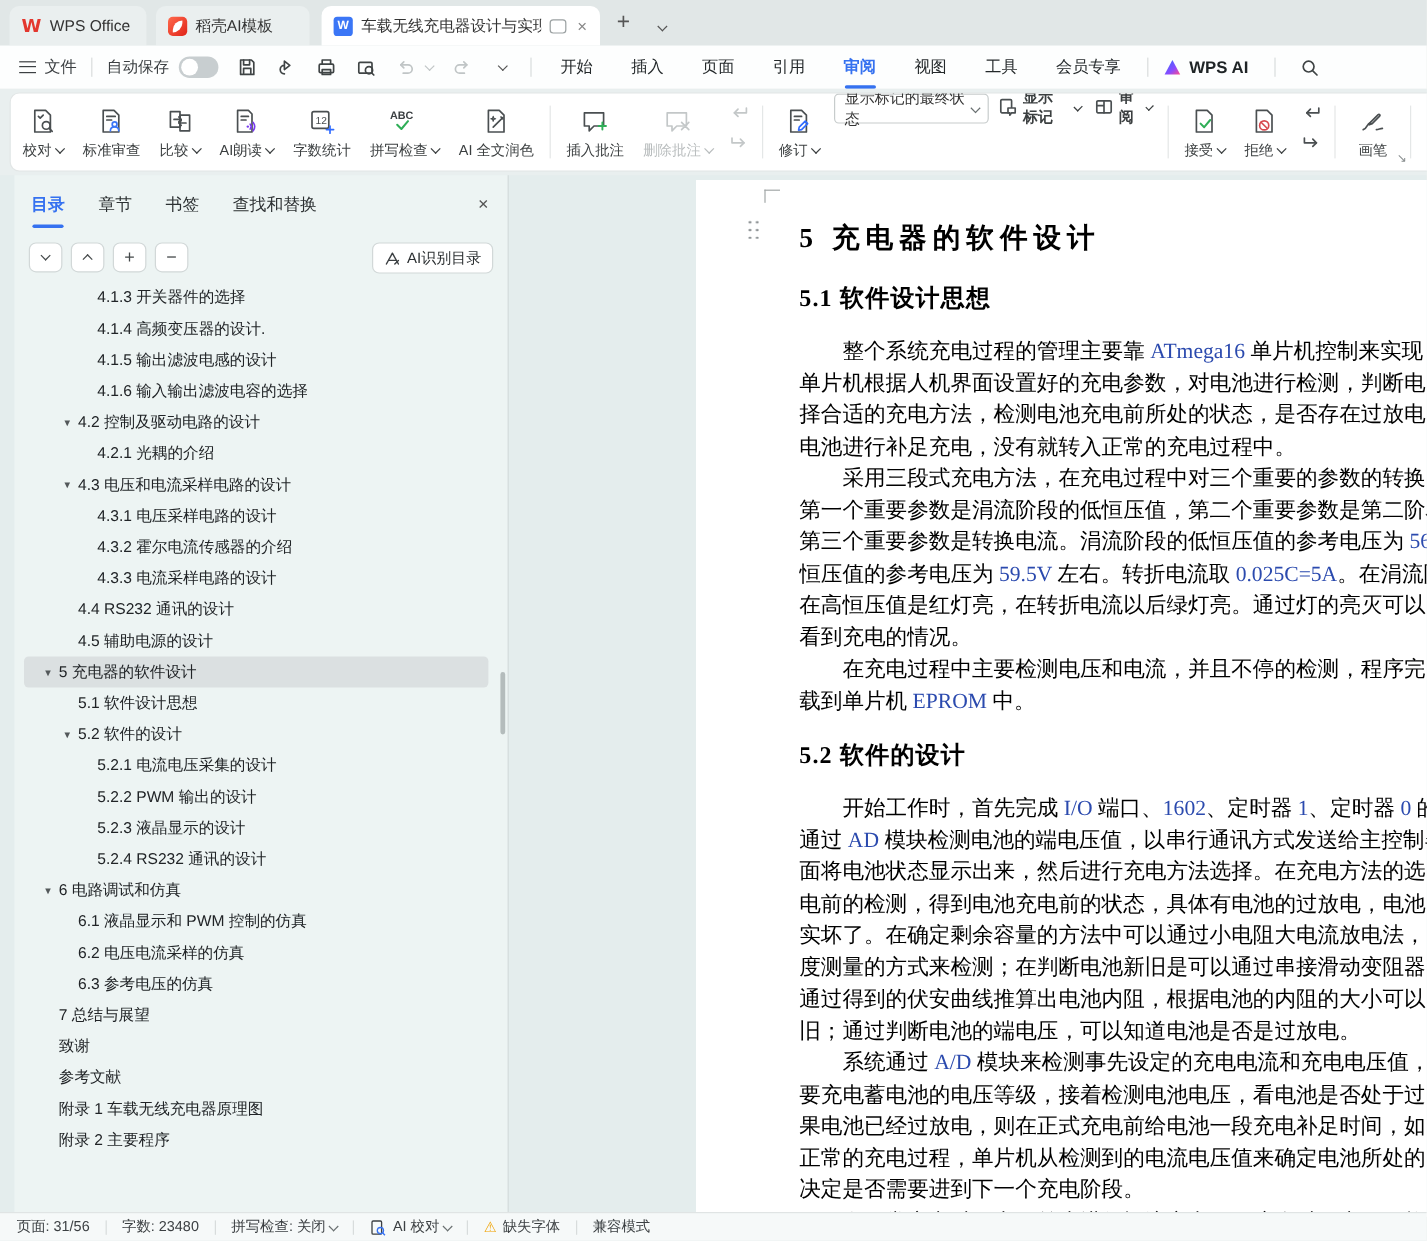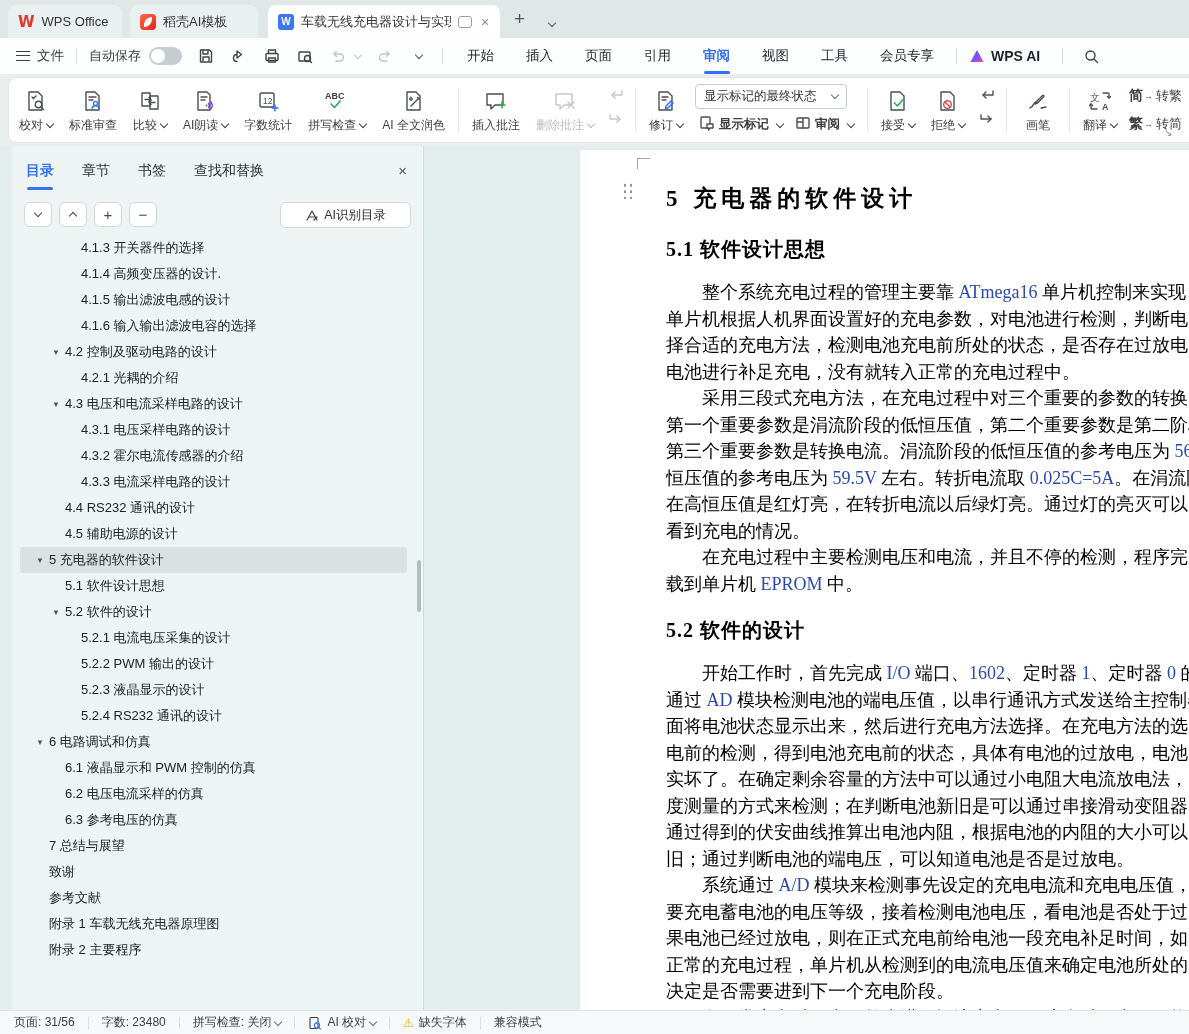--- a/index.html
+++ b/index.html
@@ -42,41 +42,41 @@
   .ribbon-card { position:absolute; left:8px; right:-12px; top:3px; bottom:3px; background:#fff; border:1px solid #e2e6e6; border-radius:8px; display:flex; align-items:stretch; padding:0 2px; overflow:hidden; }
   .rb { display:flex; flex-direction:column; align-items:center; justify-content:center; gap:4px; padding:0 8px; font-size:12px; color:#3b3f40; white-space:nowrap; }
   .rb .ic { height:26px; display:flex; align-items:flex-end; }
   .rb.dis { color:#b9bdbe; }
   .gsep { width:1px; background:#e4e7e7; margin:10px 5px; flex:none; }
   .ic svg { stroke:#4a4f51; fill:none; stroke-width:1.4; stroke-linecap:round; stroke-linejoin:round; }
   .dis .ic svg { stroke:#c3c7c8; }
   .arrcol { display:flex; flex-direction:column; justify-content:center; gap:6px; padding:0 4px; }
   .arrcol svg { stroke:#4a4f51; fill:none; stroke-width:1.4; stroke-linecap:round; stroke-linejoin:round; }
   .arrcol.dis svg { stroke:#c3c7c8; }
-  .revcol { display:flex; flex-direction:column; justify-content:center; gap:4px; padding:0 4px; }
+  .revcol { display:flex; flex-direction:row; justify-content:center; gap:4px; padding:0 4px; }
   .mk-select { width:152px; height:25px; border:1px solid #c7cccc; border-radius:4px; display:flex; align-items:center; justify-content:space-between; padding:0 8px; font-size:12.5px; color:#333; }
   .smallrow { display:flex; gap:4px; }
   .sbtn { height:24px; display:flex; align-items:center; gap:4px; font-size:12.5px; color:#3b3f40; padding:0 4px;font-weight:bold; }
   .cjk-btn { height:24px; display:flex; align-items:center; gap:3px; font-size:13px; color:#3b3f40; }
   .cjk-btn b { font-size:14px; }
   .cjk-btn .mini { font-size:9px; margin-left:-2px; }
   .launcher { position:absolute; left:1155px; bottom:4px; color:#8b9091; font-size:10px; }
   .restrict { position:absolute; left:1172px; top:0; bottom:0; }
 
   
   .main { position:absolute; left:0; top:146px; width:100%; bottom:24px; background:#e4eded; }
   .sidebar { position:absolute; left:0; top:0; width:412px; height:100%; background:#edf4f3; border-right:1px solid #d3dada;margin-left:12px; }
   .stab { font-size:14px; color:#2c3032; position:relative; }
   .stab.active { color:#3571f0; font-weight:bold; }
   .stab.active::after { content:""; position:absolute; left:50%; transform:translateX(-50%); bottom:-10px; width:26px; height:3px; border-radius:2px; background:#3571f0; }
   .side-tabs { position:absolute; left:14px; top:16px; display:flex; gap:28px; }
   .side-x { position:absolute; right:16px; top:16px; color:#555; font-size:15px; }
   .side-toolbar { position:absolute; left:12px; right:12px; top:56px; height:26px; display:flex; gap:7px; }
   .tbbtn { width:28px; height:25px; background:#fff; border:1px solid #d2d8d8; border-radius:6px; display:flex; align-items:center; justify-content:center; color:#44494a; font-size:12px; }
-  .aibtn { margin-left:auto; height:26px; background:#fff; border:1px solid #d2d8d8; border-radius:6px; display:flex; align-items:center; gap:5px; padding:0 24px; font-size:12.5px; color:#2c3032; }
+  .aibtn { margin-left:auto; height:26px; background:#fff; border:1px solid #d2d8d8; border-radius:6px; display:flex; align-items:center; gap:5px; padding:0 9px; font-size:12.5px; color:#2c3032; }
   .toc-list { position:absolute; left:0; right:8px; top:89px; bottom:0; overflow:hidden; font-size:13px; color:#212427; }
   .toc-row { display:flex; align-items:center; height:26px; margin:0 8px; border-radius:4px; white-space:nowrap; }
   .toc-row.selected { background:#dbe0e1; }
   .tri { width:12px; flex:none; font-size:8px; color:#53585a; text-align:center; margin-right:3px; }
   .tri.hide { visibility:hidden; }
   .lvl1 { padding-left:14px; } .lvl2 { padding-left:30px; } .lvl3 { padding-left:46px; }
   .sb-scroll { position:absolute; right:2px; top:414px; width:4px; height:52px; border-radius:2px; background:#b4bcbc; }
 
   
   .page { position:absolute; left:580px; top:4px; width:760px; height:100%; background:#fff; }

